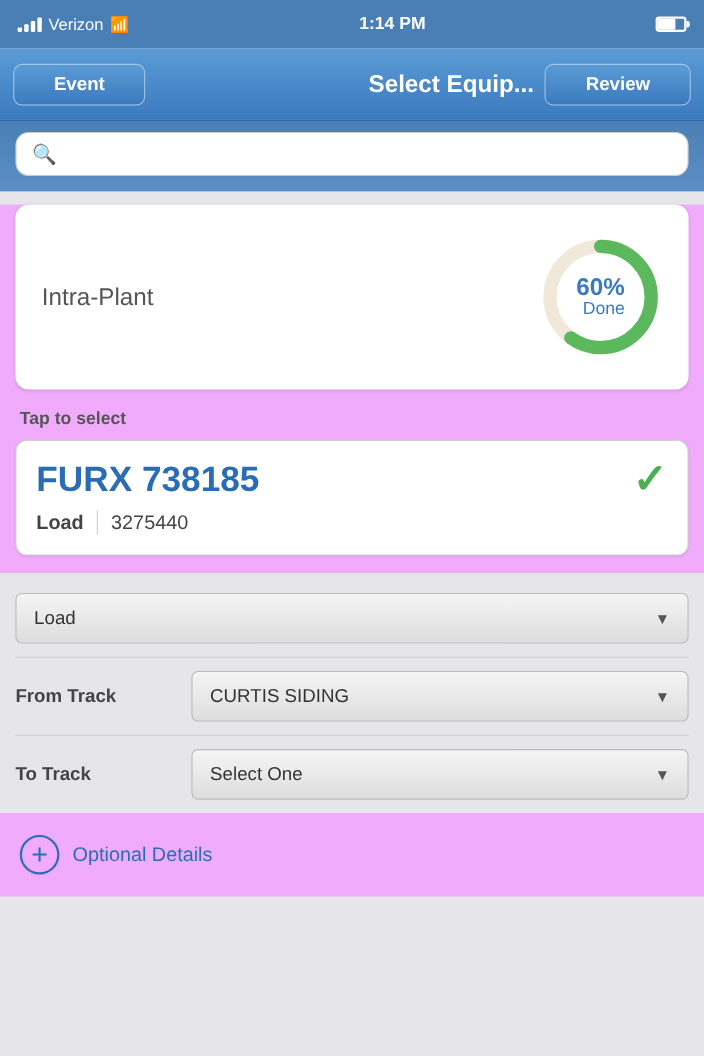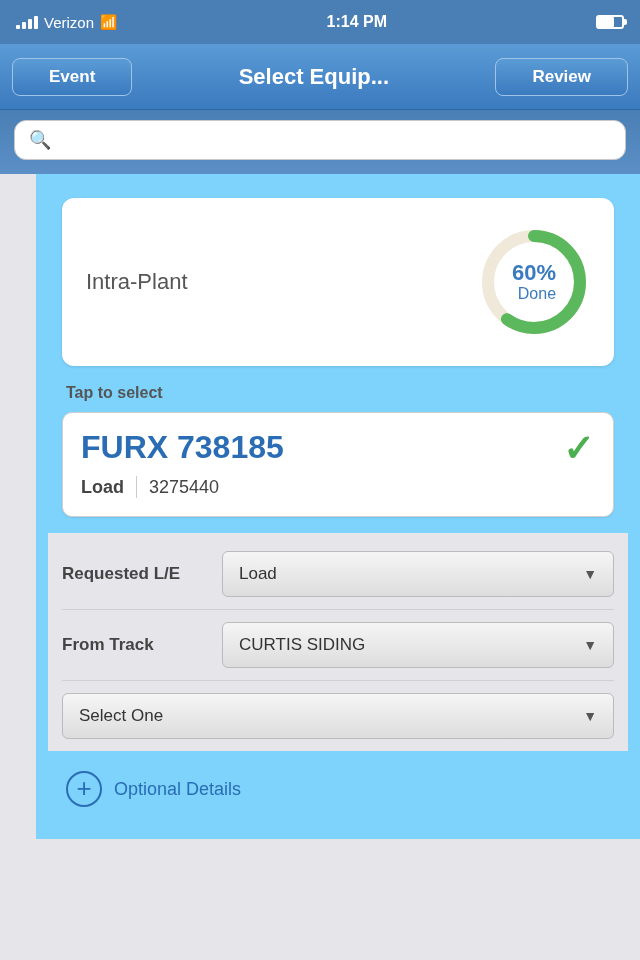--- a/index.html
+++ b/index.html
@@ -87,21 +87,21 @@
       cursor: pointer;
       min-width: 90px;
       text-align: center;
     }
 
     .nav-title {
       color: white;
       font-size: 22px;
       font-weight: 700;
       flex: 1;
-      text-align: center;
+      text-align: right;
       padding: 0 10px;
     }
 
     
     .search-bar-container {
       background: linear-gradient(to bottom, #4a7fb5, #5b8fc5);
       padding: 10px 14px 14px;
     }
     .search-bar {
       background: white;
@@ -120,23 +120,22 @@
       width: 100%;
       background: transparent;
     }
     .search-icon-svg {
       color: #999;
       font-size: 18px;
     }
 
     
     .main-content {
-      background: #7dd3fc;
-      padding: 12px;
-      margin-left: 36px;
+      background: #f0abfc;
+      padding: 0;
     }
 
     
     .card {
       background: white;
       margin: 12px 14px;
       border-radius: 12px;
       padding: 24px 20px 24px 24px;
       display: flex;
       align-items: center;
@@ -382,36 +381,36 @@
       <span class="equip-load-label">Load</span>
       <div class="equip-load-divider"></div>
       <span class="equip-load-value">3275440</span>
     </div>
     <div class="check-mark">✓</div>
   </div>
 
   <div class="form-section">
 
     <div class="form-row">
-      <div class="form-label">Requested L/E</div>
       <div class="form-select">
         <span class="form-select-text">Load</span>
         <span class="dropdown-arrow">▼</span>
       </div>
     </div>
 
     <div class="form-row">
       <div class="form-label">From Track</div>
       <div class="form-select">
         <span class="form-select-text">CURTIS SIDING</span>
         <span class="dropdown-arrow">▼</span>
       </div>
     </div>
 
     <div class="form-row">
+      <div class="form-label">To Track</div>
       <div class="form-select">
         <span class="form-select-text">Select One</span>
         <span class="dropdown-arrow">▼</span>
       </div>
     </div>
 
   </div>
 
   <div class="optional-row">
     <div class="plus-circle">

